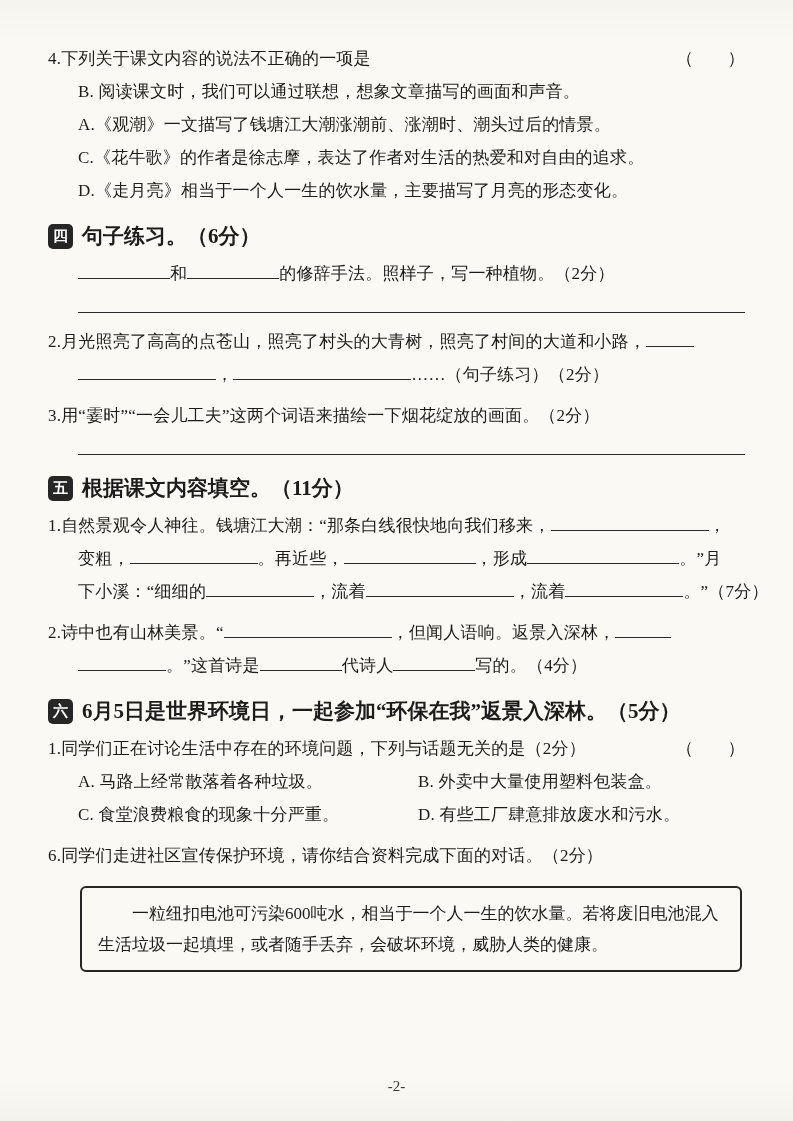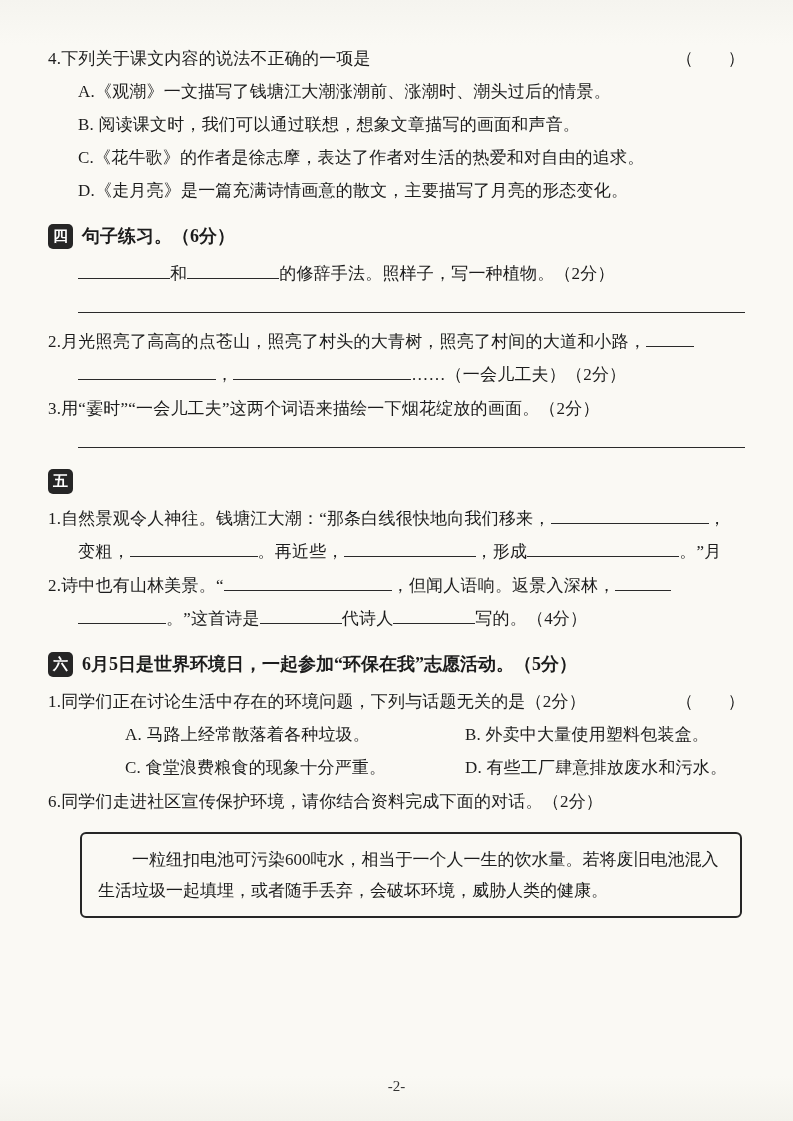--- a/index.html
+++ b/index.html
@@ -34,105 +34,109 @@
     min-height:34px;
   }
   .sec-badge{
     display:inline-flex;align-items:center;justify-content:center;
     width:25px;height:25px;
     background:#262626;color:#fff;
     border-radius:5px;
     font-size:15px;font-weight:700;
     margin-right:9px;flex:0 0 auto;
   }
-  .sec-title{font-weight:700;font-size:18px;}
+  .sec-title{font-weight:700;font-size:21px;}
   .blank{
     display:inline-block;
     border-bottom:1.3px solid #2a2a2a;
     height:1.0em;
     vertical-align:baseline;
   }
   .full-blank-row{padding-left:30px;margin:6px 0 8px 0;}
   .full-blank-row .blank{width:100%;}
-  .two-col .colA{display:inline-block;width:340px;margin-left:47px;}
+  .two-col .colA{display:inline-block;width:340px;}
   .info-box{
     box-sizing:border-box;
     margin:14px 0 12px 32px;
     width:662px;
     border:2px solid #262626;
     border-radius:6px;
     padding:10px 16px;
     font-size:17px;
     line-height:31px;
     text-indent:2em;
     white-space:normal;
   }
   .dialog{font-weight:700;}
   .dialog .blank{width:500px;margin-left:8px;}
   .page-num{
     position:absolute;left:0;right:0;bottom:26px;
     text-align:center;font-size:15px;color:#333;
   }
-  .mt{margin-top:1px;}
+  .mt{margin-top:8px;}
 </style>
 </head>
 <body>
 
 <div class="page">
 
   <div class="line stem-row">
     <span>4.下列关于课文内容的说法不正确的一项是</span>
     <span class="bracket">（　　）</span>
   </div>
+  <div class="line opt-indent">B. 阅读课文时，我们可以通过联想，想象文章描写的画面和声音。</div>
   <div class="line opt-indent">A.《观潮》一文描写了钱塘江大潮涨潮前、涨潮时、潮头过后的情景。</div>
-  <div class="line opt-indent">B. 阅读课文时，我们可以通过联想，想象文章描写的画面和声音。</div>
   <div class="line opt-indent">C.《花牛歌》的作者是徐志摩，表达了作者对生活的热爱和对自由的追求。</div>
-  <div class="line opt-indent">D.《走月亮》是一篇充满诗情画意的散文，主要描写了月亮的形态变化。</div>
+  <div class="line opt-indent">D.《走月亮》相当于一个人一生的饮水量，主要描写了月亮的形态变化。</div>
 
   <div class="sec-header">
     <span class="sec-badge">四</span>
     <span class="sec-title">句子练习。（6分）</span>
   </div>
 
   <div class="line cont">
     <span class="blank" style="width:92px"></span><span>和</span><span class="blank" style="width:92px"></span><span>的修辞手法。照样子，写一种植物。（2分）</span>
   </div>
   <div class="full-blank-row"><span class="blank"></span></div>
 
   <div class="line mt">
     <span>2.月光照亮了高高的点苍山，照亮了村头的大青树，照亮了村间的大道和小路，</span><span class="blank" style="width:48px"></span>
   </div>
   <div class="line cont">
-    <span class="blank" style="width:138px"></span><span>，</span><span class="blank" style="width:178px"></span><span>……（一会儿工夫）（2分）</span>
+    <span class="blank" style="width:138px"></span><span>，</span><span class="blank" style="width:178px"></span><span>……（句子练习）（2分）</span>
   </div>
 
   <div class="line mt">3.用“霎时”“一会儿工夫”这两个词语来描绘一下烟花绽放的画面。（2分）</div>
   <div class="full-blank-row"><span class="blank"></span></div>
 
   <div class="sec-header">
     <span class="sec-badge">五</span>
+    <span class="sec-title">根据课文内容填空。（11分）</span>
   </div>
 
   <div class="line">
     <span>1.自然景观令人神往。钱塘江大潮：“那条白线很快地向我们移来，</span><span class="blank" style="width:158px"></span><span>，</span>
   </div>
   <div class="line cont">
     <span>变粗，</span><span class="blank" style="width:128px"></span><span>。再近些，</span><span class="blank" style="width:132px"></span><span>，形成</span><span class="blank" style="width:152px"></span><span>。”月</span>
+  </div>
+  <div class="line cont">
+    <span>下小溪：“细细的</span><span class="blank" style="width:108px"></span><span>，流着</span><span class="blank" style="width:148px"></span><span>，流着</span><span class="blank" style="width:118px"></span><span>。”（7分）</span>
   </div>
 
   <div class="line mt">
     <span>2.诗中也有山林美景。“</span><span class="blank" style="width:168px"></span><span>，但闻人语响。返景入深林，</span><span class="blank" style="width:56px"></span>
   </div>
   <div class="line cont">
     <span class="blank" style="width:88px"></span><span>。”这首诗是</span><span class="blank" style="width:82px"></span><span>代诗人</span><span class="blank" style="width:82px"></span><span>写的。（4分）</span>
   </div>
 
   <div class="sec-header">
     <span class="sec-badge">六</span>
-    <span class="sec-title">6月5日是世界环境日，一起参加“环保在我”志愿活动。（5分）</span>
+    <span class="sec-title">6月5日是世界环境日，一起参加“环保在我”返景入深林。（5分）</span>
   </div>
 
   <div class="line stem-row">
     <span>1.同学们正在讨论生活中存在的环境问题，下列与话题无关的是（2分）</span>
     <span class="bracket">（　　）</span>
   </div>
   <div class="line opt-indent two-col">
     <span class="colA">A. 马路上经常散落着各种垃圾。</span><span>B. 外卖中大量使用塑料包装盒。</span>
   </div>
   <div class="line opt-indent two-col">

